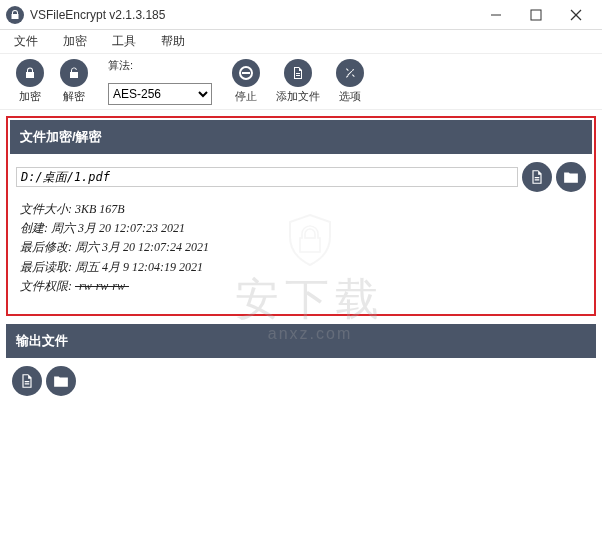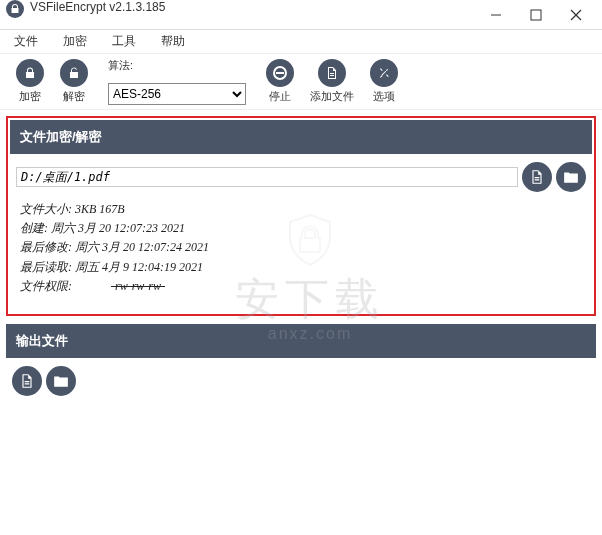--- a/index.html
+++ b/index.html
@@ -1,33 +1,33 @@
 <!DOCTYPE html>
 <html><head>
 <meta charset="utf-8">
 <style>
   * { box-sizing: border-box; margin: 0; padding: 0; }
   body { font-family: "Microsoft YaHei", Arial, sans-serif; font-size: 12px; background: #fff; width: 602px; height: 535px; overflow: hidden; position: relative; }
   
-  .titlebar { height: 30px; background: #fff; display: flex; align-items: flex-start; padding: 0 6px; border-bottom: 1px solid #ddd; }
+  .titlebar { height: 30px; background: #fff; display: flex; align-items: center; padding: 0 6px; border-bottom: 1px solid #ddd; }
   .titlebar .icon-wrap { width: 18px; height: 18px; border-radius: 50%; background: #4a5568; display: flex; align-items: center; justify-content: center; margin-right: 6px; }
   .titlebar .title { flex: 1; font-size: 12px; color: #333; }
   .titlebar .ctrl { width: 40px; height: 30px; display: flex; align-items: center; justify-content: center; cursor: pointer; color: #333; }
   
   .menubar { height: 24px; display: flex; align-items: center; padding: 0 6px; gap: 9px; border-bottom: 1px solid #eee; }
   .menubar .menu-item { padding: 3px 8px; font-size: 12px; color: #333; cursor: pointer; }
   
   .toolbar { height: 56px; display: flex; align-items: center; padding: 4px 10px; gap: 4px; border-bottom: 1px solid #eee; }
   .tool-btn { display: flex; flex-direction: column; align-items: center; justify-content: center; width: 40px; height: 48px; cursor: pointer; }
   .tool-btn.wide { width: 56px; }
   .tool-btn .icon-circ { width: 28px; height: 28px; border-radius: 50%; background: #4a5568; display: flex; align-items: center; justify-content: center; }
   .tool-btn .lbl { font-size: 11px; color: #333; margin-top: 2px; }
   .algo-grp { display: flex; flex-direction: column; margin: 0 10px; }
   .algo-grp .lbl { font-size: 11px; margin-bottom: 10px; color: #333; }
-  .algo-grp select { width: 138px; height: 22px; font-size: 12px; border: 1px solid #888; background: #fff; }
+  .algo-grp select { width: 104px; height: 22px; font-size: 12px; border: 1px solid #888; background: #fff; }
   
   .content { padding: 6px; }
   .panel-wrap { border: 2px solid #d8242a; padding: 2px; margin-bottom: 6px; }
   
   .section-header { background: #4a5568; color: #fff; font-weight: bold; font-size: 13px; padding: 8px 10px; }
   .section-body { background: #fff; padding: 6px 0; }
   
   .file-row { display: flex; align-items: center; gap: 4px; padding: 2px 6px; }
   .file-input { flex: 1; height: 20px; border: 1px solid #ccc; padding: 0 4px; font-size: 12px; font-family: "SimSun", monospace; font-style: italic; }
   .file-input.plain { border: 1px solid transparent; }
@@ -161,21 +161,21 @@
           <svg width="16" height="16" viewBox="0 0 14 14">
               <path d="M1 3h4l1 1h7v8H1V3z" fill="#fff"></path>
             </svg>
         </div>
       </div>
       <div class="file-info">
         <div class="row"><span>文件大小:</span> <span>3KB 167B</span></div>
         <div class="row"><span>创建:</span> <span>周六 3月 20 12:07:23 2021</span></div>
         <div class="row"><span>最后修改:</span> <span>周六 3月 20 12:07:24 2021</span></div>
         <div class="row"><span>最后读取:</span> <span>周五 4月 9 12:04:19 2021</span></div>
-        <div class="row"><span>文件权限:</span> <span style="text-decoration:line-through;margin-left:36px;">-rw-rw-rw-</span></div>
+        <div class="row"><span>文件权限:</span> <span style="text-decoration:line-through;">-rw-rw-rw-</span></div>
       </div>
     </div>
   </div>
 
   <div class="output-sec">
     <div class="section-header">输出文件</div>
     <div class="output-row">
       <div class="rnd-btn">
         <svg width="16" height="16" viewBox="0 0 14 14">
             <path d="M3 1h5l3 3v9H3V1zm1 1v10h6V5H8V2H4zm1 5h4v1H5V7zm0 2h4v1H5V9z" fill="#fff"></path>

